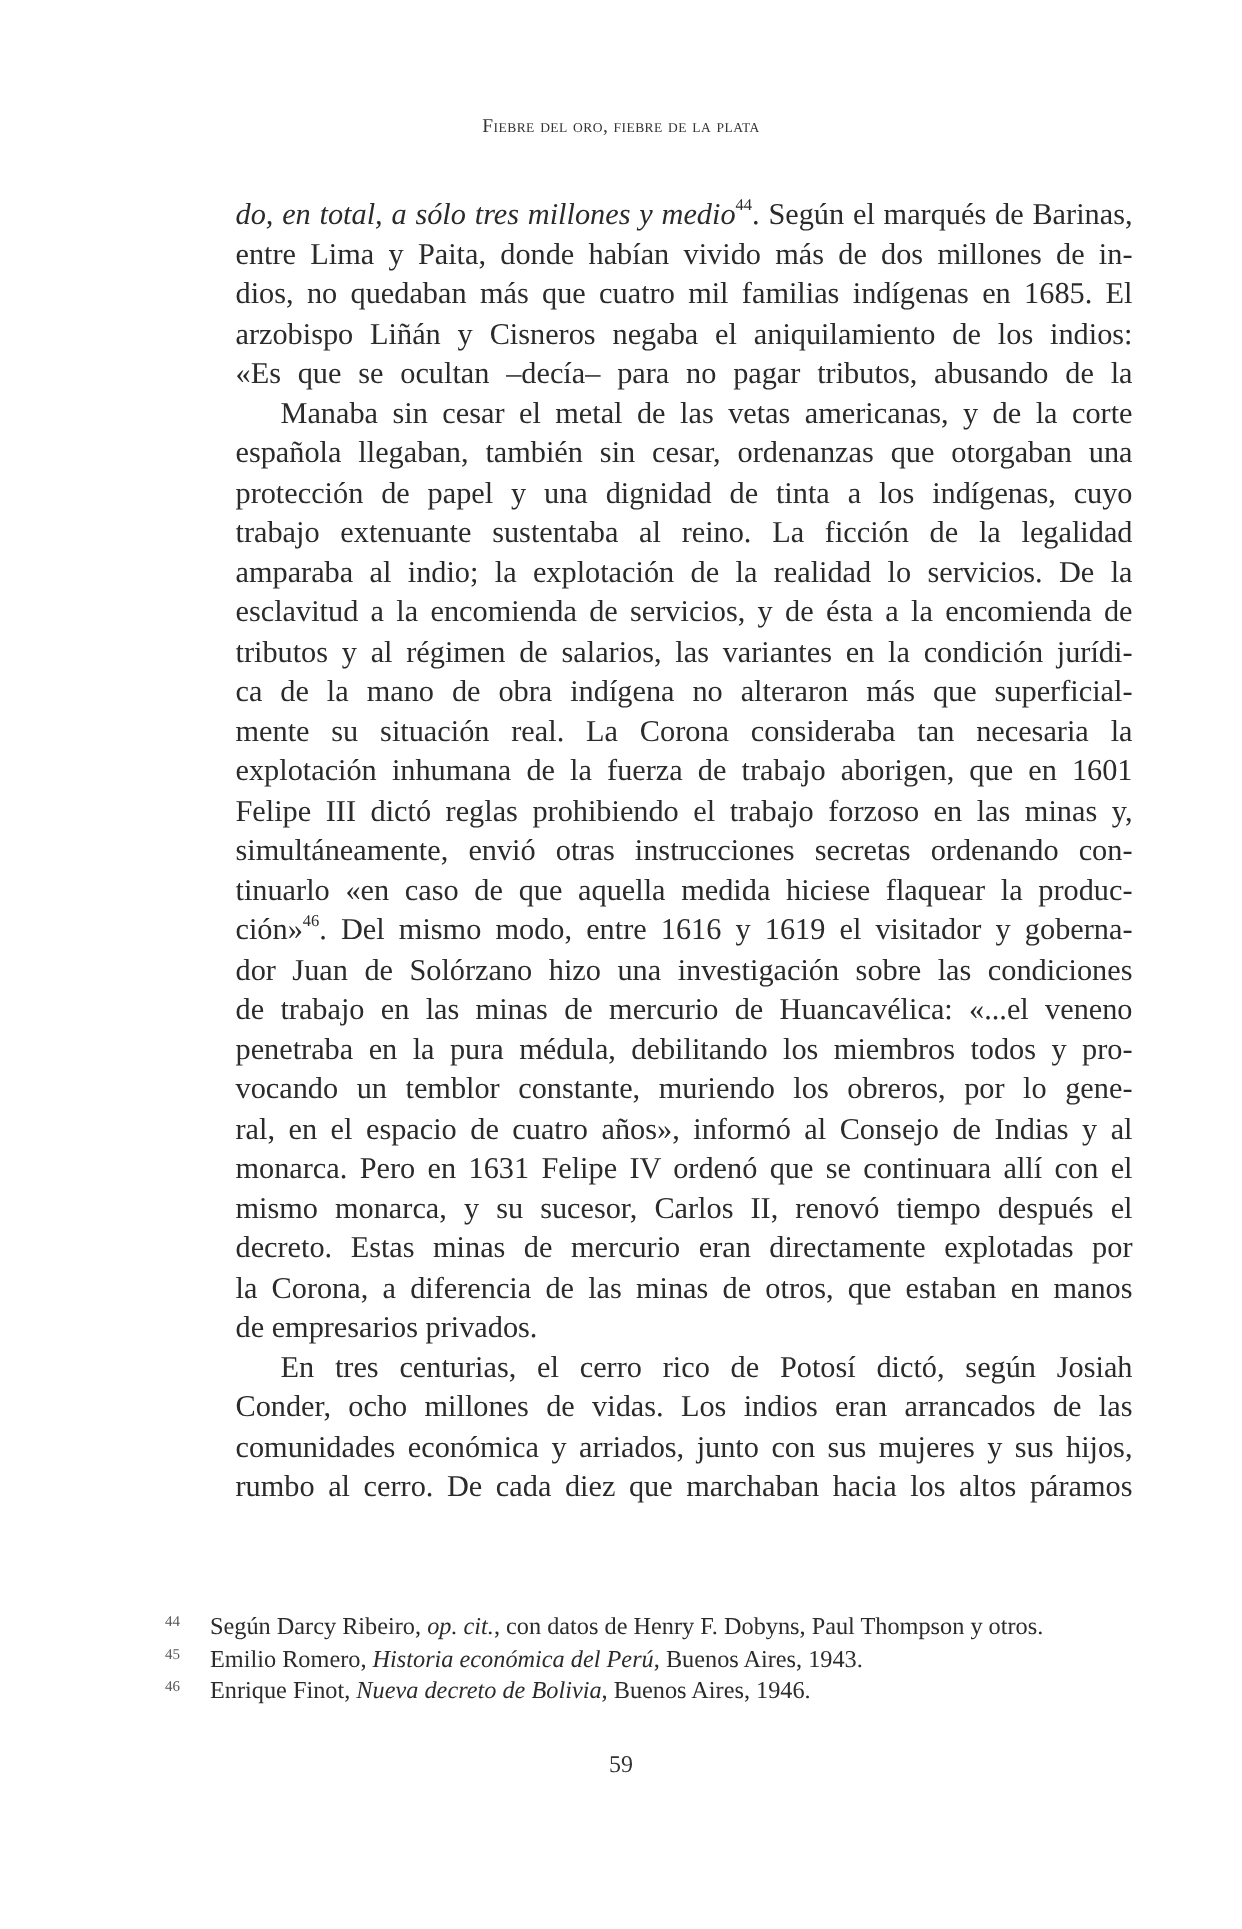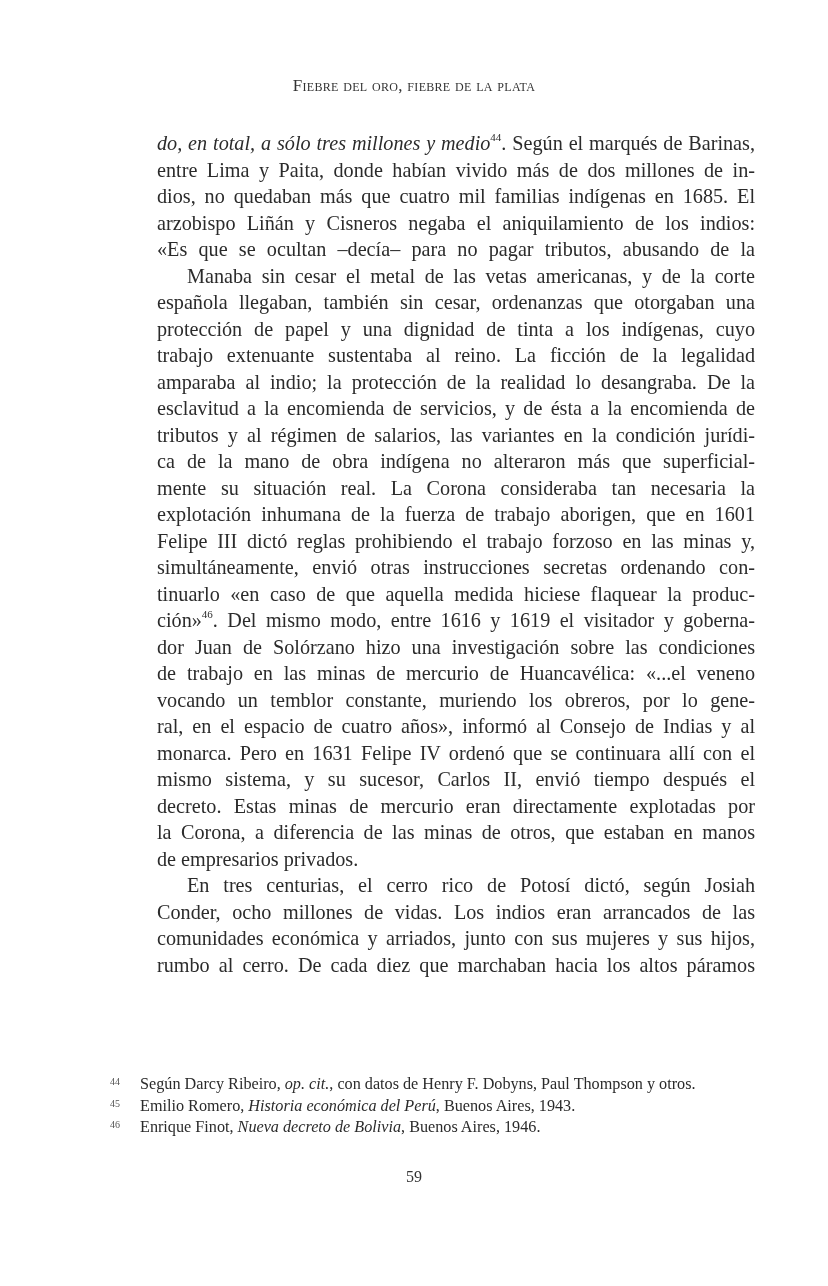--- a/index.html
+++ b/index.html
@@ -1,19 +1,19 @@
 <!DOCTYPE html>
 <html><head>
   <meta charset="utf-8">
   <style>
     html, body { margin: 0; padding: 0; background: #ffffff; }
     body { width: 828px; height: 1286px; position: relative; overflow: hidden;
       font-family: "Liberation Serif", "DejaVu Serif", serif; color: #2b2b2b; }
     .running-head { position: absolute; top: 76px; left: 0; width: 828px; text-align: center;
-      font-size: 17px; letter-spacing: 0.3px; color: #333; font-variant: small-caps; }
+      font-size: 13px; letter-spacing: 0.3px; color: #333; font-variant: small-caps; }
     .body-text { position: absolute; top: 130px; left: 110px; width: 598px; margin-left: 47px; }
     .line { display: block; height: 26.5px; line-height: 26.5px; font-size: 20.2px;
       white-space: nowrap; text-align: justify; text-align-last: justify; }
     .line.last { text-align-last: left; }
     .line.indent { padding-left: 30px; }
     sup { font-size: 11px; line-height: 0; position: relative; top: -1px; }
     .footnotes { position: absolute; top: 1074px; left: 110px; width: 598px; }
     .fn { position: relative; padding-left: 30px; font-size: 16.2px; line-height: 21.5px; }
     .fn .num { position: absolute; left: 0; top: -3px; font-size: 10px; color: #555; }
     .page-number { position: absolute; top: 1168px; left: 0; width: 828px; text-align: center;
@@ -27,36 +27,37 @@
 <div class="body-text">
   <span class="line"><i>do, en total, a sólo tres millones y medio</i><sup>44</sup><span>. Según el marqués de Barinas,</span></span>
   <span class="line">entre Lima y Paita, donde habían vivido más de dos millones de in-</span>
   <span class="line">dios, no quedaban más que cuatro mil familias indígenas en 1685. El</span>
   <span class="line">arzobispo Liñán y Cisneros negaba el aniquilamiento de los indios:</span>
   <span class="line">«Es que se ocultan –decía– para no pagar tributos, abusando de la</span>
   <span class="line indent">Manaba sin cesar el metal de las vetas americanas, y de la corte</span>
   <span class="line">española llegaban, también sin cesar, ordenanzas que otorgaban una</span>
   <span class="line">protección de papel y una dignidad de tinta a los indígenas, cuyo</span>
   <span class="line">trabajo extenuante sustentaba al reino. La ficción de la legalidad</span>
-  <span class="line">amparaba al indio; la protección de la realidad lo desangraba. De la</span>
+  <span class="line">amparaba al indio; la explotación de la realidad lo servicios. De la</span>
   <span class="line">esclavitud a la encomienda de servicios, y de ésta a la encomienda de</span>
   <span class="line">tributos y al régimen de salarios, las variantes en la condición jurídi-</span>
   <span class="line">ca de la mano de obra indígena no alteraron más que superficial-</span>
   <span class="line">mente su situación real. La Corona consideraba tan necesaria la</span>
   <span class="line">explotación inhumana de la fuerza de trabajo aborigen, que en 1601</span>
   <span class="line">Felipe III dictó reglas prohibiendo el trabajo forzoso en las minas y,</span>
   <span class="line">simultáneamente, envió otras instrucciones secretas ordenando con-</span>
   <span class="line">tinuarlo «en caso de que aquella medida hiciese flaquear la produc-</span>
   <span class="line"><span>ción»</span><sup>46</sup><span>. Del mismo modo, entre 1616 y 1619 el visitador y goberna-</span></span>
   <span class="line">dor Juan de Solórzano hizo una investigación sobre las condiciones</span>
   <span class="line">de trabajo en las minas de mercurio de Huancavélica: «...el veneno</span>
+  <span class="line">penetraba en la pura médula, debilitando los miembros todos y pro-</span>
   <span class="line">vocando un temblor constante, muriendo los obreros, por lo gene-</span>
   <span class="line">ral, en el espacio de cuatro años», informó al Consejo de Indias y al</span>
   <span class="line">monarca. Pero en 1631 Felipe IV ordenó que se continuara allí con el</span>
-  <span class="line">mismo sistema, y su sucesor, Carlos II, envió tiempo después el</span>
+  <span class="line">mismo monarca, y su sucesor, Carlos II, renovó tiempo después el</span>
   <span class="line">decreto. Estas minas de mercurio eran directamente explotadas por</span>
   <span class="line">la Corona, a diferencia de las minas de otros, que estaban en manos</span>
   <span class="line last">de empresarios privados.</span>
   <span class="line indent">En tres centurias, el cerro rico de Potosí dictó, según Josiah</span>
   <span class="line">Conder, ocho millones de vidas. Los indios eran arrancados de las</span>
   <span class="line">comunidades económica y arriados, junto con sus mujeres y sus hijos,</span>
   <span class="line">rumbo al cerro. De cada diez que marchaban hacia los altos páramos</span>
 </div>
 
 <div class="footnotes">

